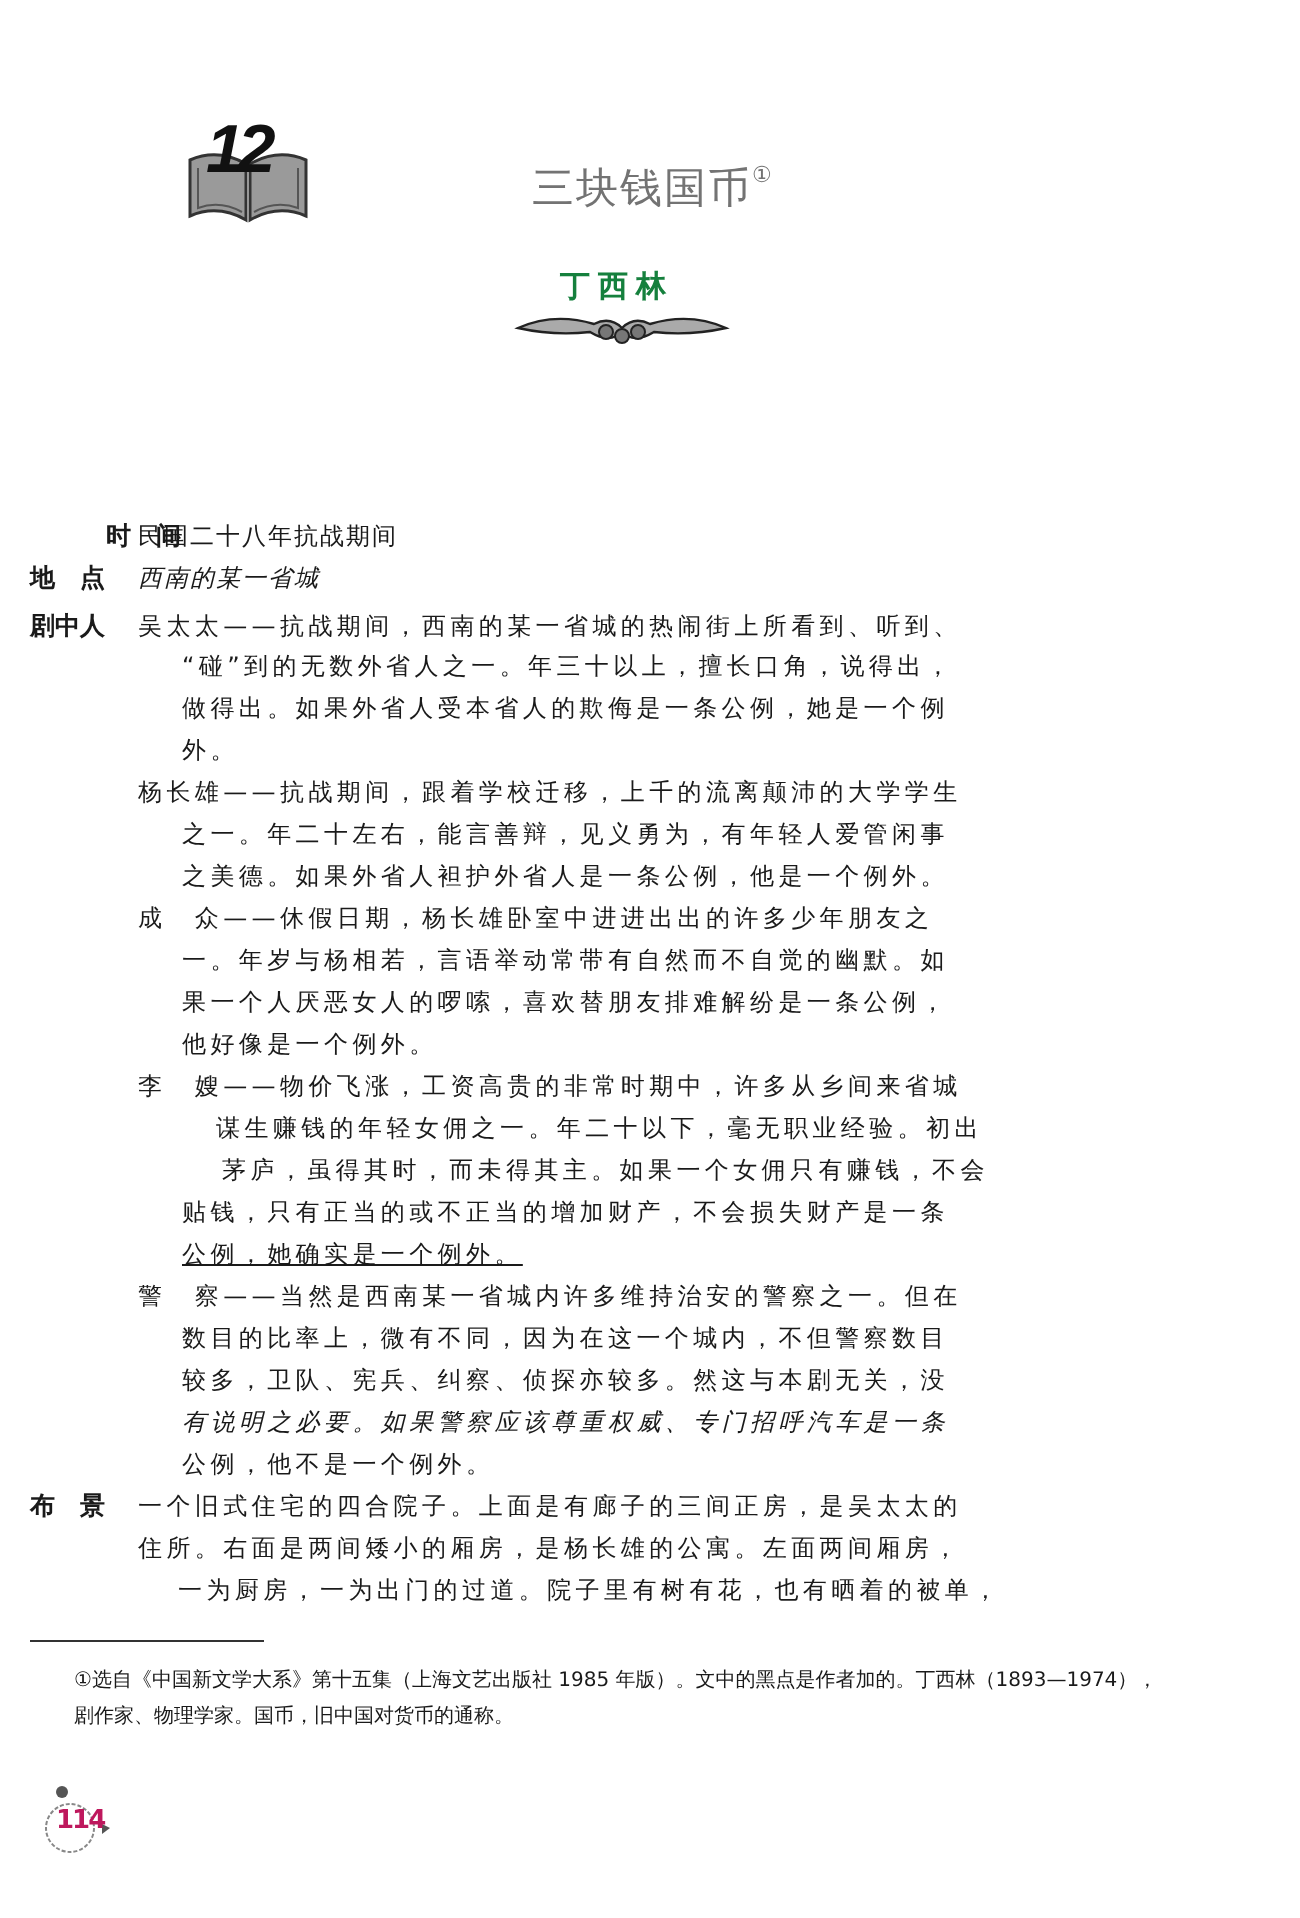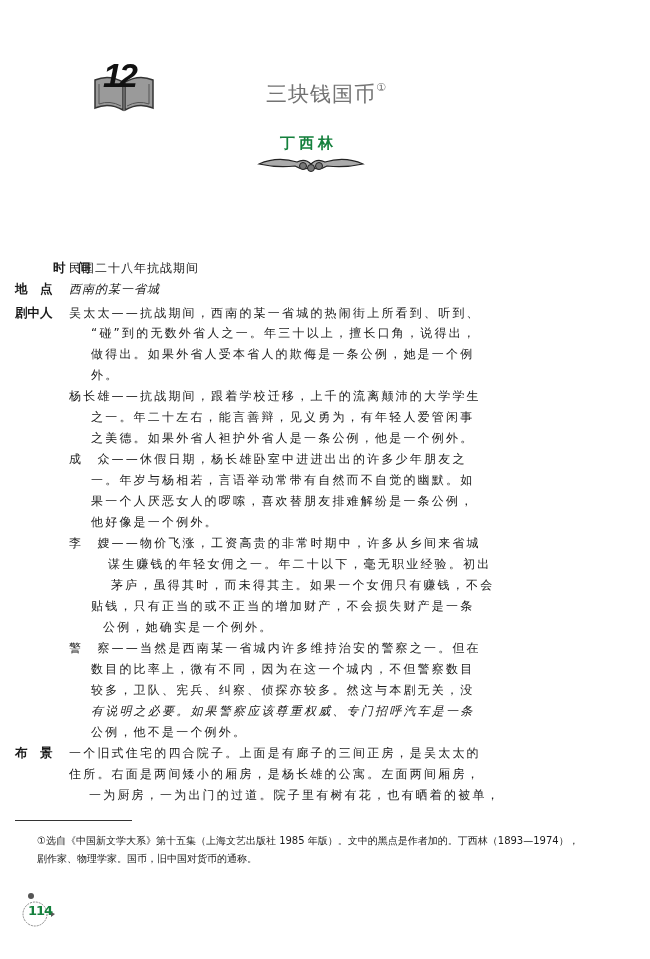--- a/index.html
+++ b/index.html
@@ -37,21 +37,21 @@
   .row { position: absolute; white-space: nowrap; line-height: 14px; letter-spacing: 2.2px; }
   .label { position: absolute; left: 15px; font-weight: bold; font-size: 12.5px; letter-spacing: 0; }
   .rule { position: absolute; left: 15px; top: 820px; width: 117px; border-top: 1px solid #333; }
   .footnote {
     position: absolute; left: 37px; font-family: "DejaVu Sans", sans-serif;
     font-size: 10px; white-space: nowrap; line-height: 14px; color: #1a1a1a;
   }
   .page-num-wrap { position: absolute; left: 15px; top: 890px; width: 45px; height: 40px; }
   .page-num {
     position: absolute; left: 13px; top: 13px; font-family: "DejaVu Sans", sans-serif;
-    font-weight: bold; font-size: 13px; letter-spacing: -1px; color: #15803d;
+    font-weight: bold; font-size: 13px; letter-spacing: -1px; color: #be185d;
   }
 </style>
 </head>
 <body>
 
 <div class="lesson-badge">
   <svg viewBox="0 0 62 50">
     <path d="M2 18 L2 46 Q16 40 30 48 L30 20 Q16 12 2 18Z" fill="#9a9a9a" stroke="#333" stroke-width="1.5"></path>
     <path d="M60 18 L60 46 Q46 40 32 48 L32 20 Q46 12 60 18Z" fill="#9a9a9a" stroke="#333" stroke-width="1.5"></path>
     <path d="M6 22 L6 42 Q17 38 28 44" fill="none" stroke="#555" stroke-width="1"></path>
@@ -96,21 +96,21 @@
   <div class="row" style="top:410px;left:91px;">之一。年二十左右，能言善辩，见义勇为，有年轻人爱管闲事</div>
   <div class="row" style="top:431px;left:91px;">之美德。如果外省人袒护外省人是一条公例，他是一个例外。</div>
   <div class="row" style="top:452px;left:69px;">成　众——休假日期，杨长雄卧室中进进出出的许多少年朋友之</div>
   <div class="row" style="top:473px;left:91px;">一。年岁与杨相若，言语举动常带有自然而不自觉的幽默。如</div>
   <div class="row" style="top:494px;left:91px;">果一个人厌恶女人的啰嗦，喜欢替朋友排难解纷是一条公例，</div>
   <div class="row" style="top:515px;left:91px;">他好像是一个例外。</div>
   <div class="row" style="top:536px;left:69px;">李　嫂——物价飞涨，工资高贵的非常时期中，许多从乡间来省城</div>
   <div class="row" style="top:557px;left:108px;">谋生赚钱的年轻女佣之一。年二十以下，毫无职业经验。初出</div>
   <div class="row" style="top:578px;left:91px;margin-left:20px;">茅庐，虽得其时，而未得其主。如果一个女佣只有赚钱，不会</div>
   <div class="row" style="top:599px;left:91px;">贴钱，只有正当的或不正当的增加财产，不会损失财产是一条</div>
-  <div class="row" style="top:620px;left:103px;">公例，她确实是一个例外。</div>
+  <div class="row" style="top:620px;left:91px;text-decoration:underline;">公例，她确实是一个例外。</div>
   <div class="row" style="top:641px;left:69px;">警　察——当然是西南某一省城内许多维持治安的警察之一。但在</div>
   <div class="row" style="top:662px;left:91px;">数目的比率上，微有不同，因为在这一个城内，不但警察数目</div>
   <div class="row" style="top:683px;left:91px;">较多，卫队、宪兵、纠察、侦探亦较多。然这与本剧无关，没</div>
   <div class="row" style="top:704px;left:91px;font-style:italic;">有说明之必要。如果警察应该尊重权威、专门招呼汽车是一条</div>
   <div class="row" style="top:725px;left:91px;">公例，他不是一个例外。</div>
 
   <div class="row" style="top:746px;left:15px;">
     <span class="label" style="left:0;position:relative;">布　景</span>
   </div>
   <div class="row" style="top:746px;left:69px;">一个旧式住宅的四合院子。上面是有廊子的三间正房，是吴太太的</div>

